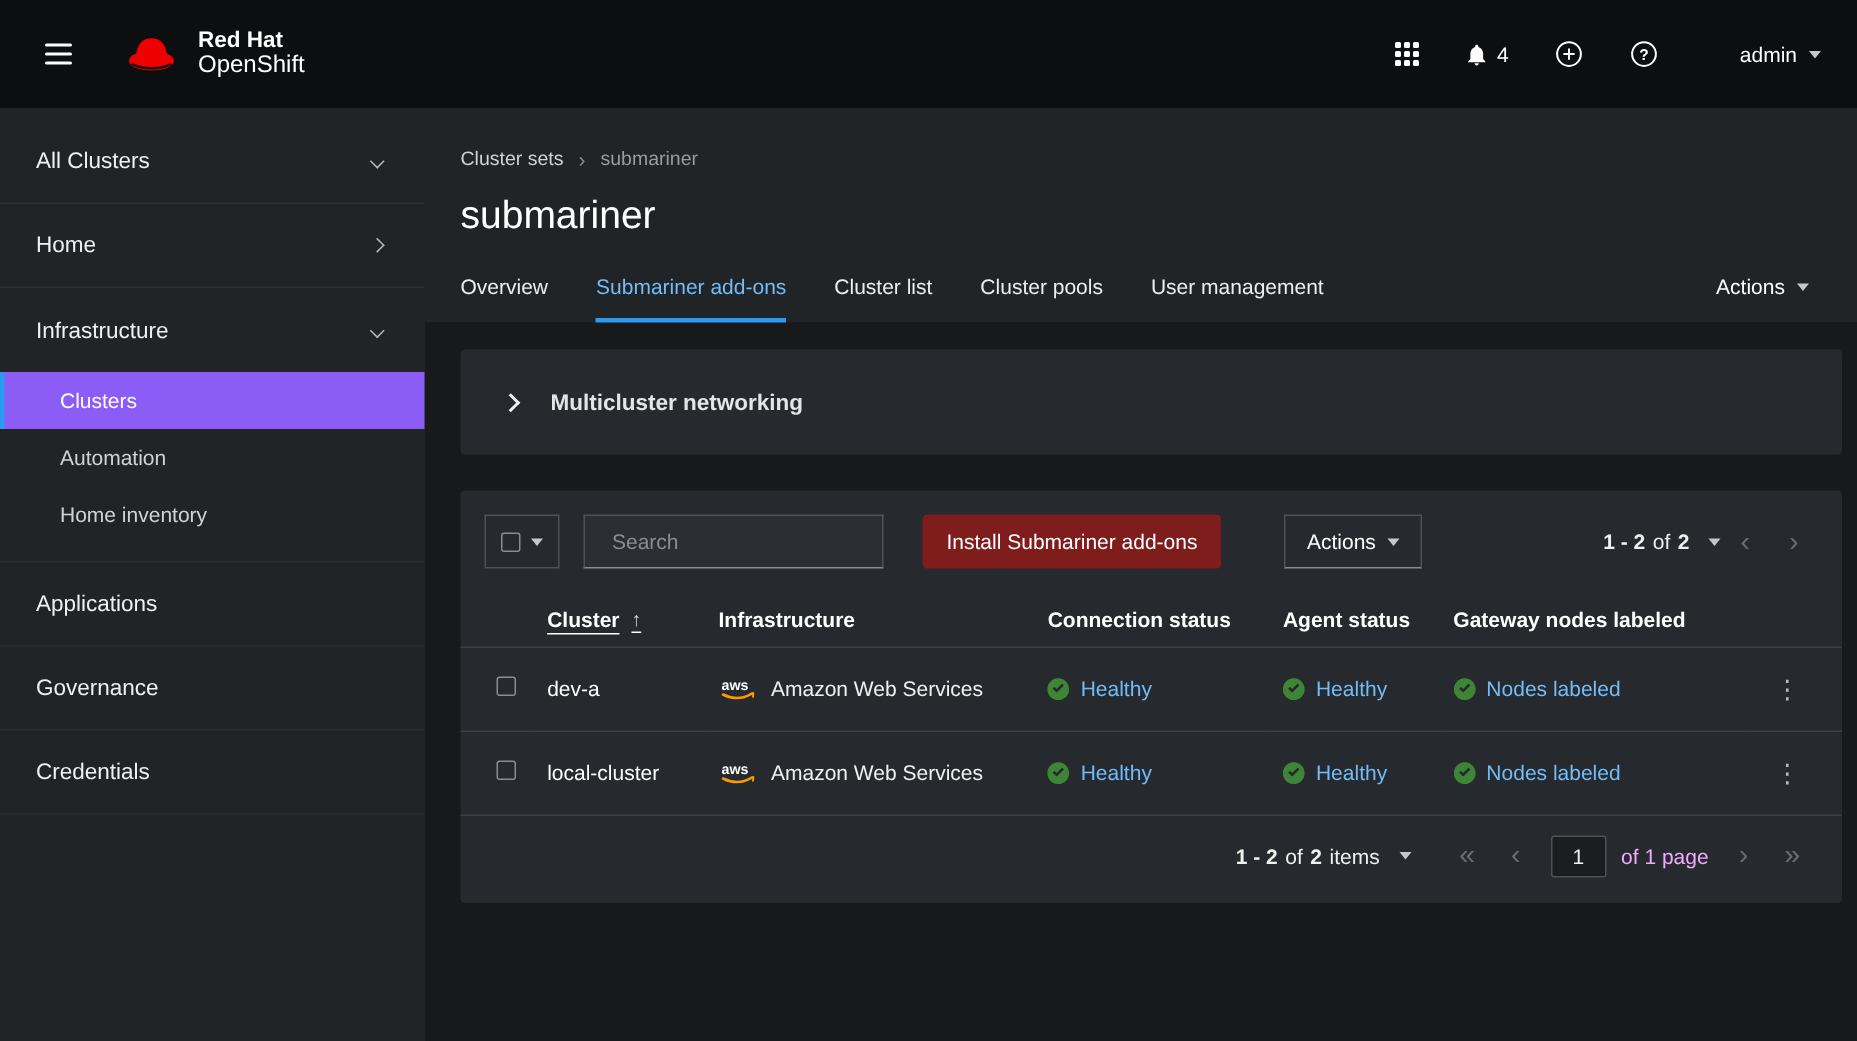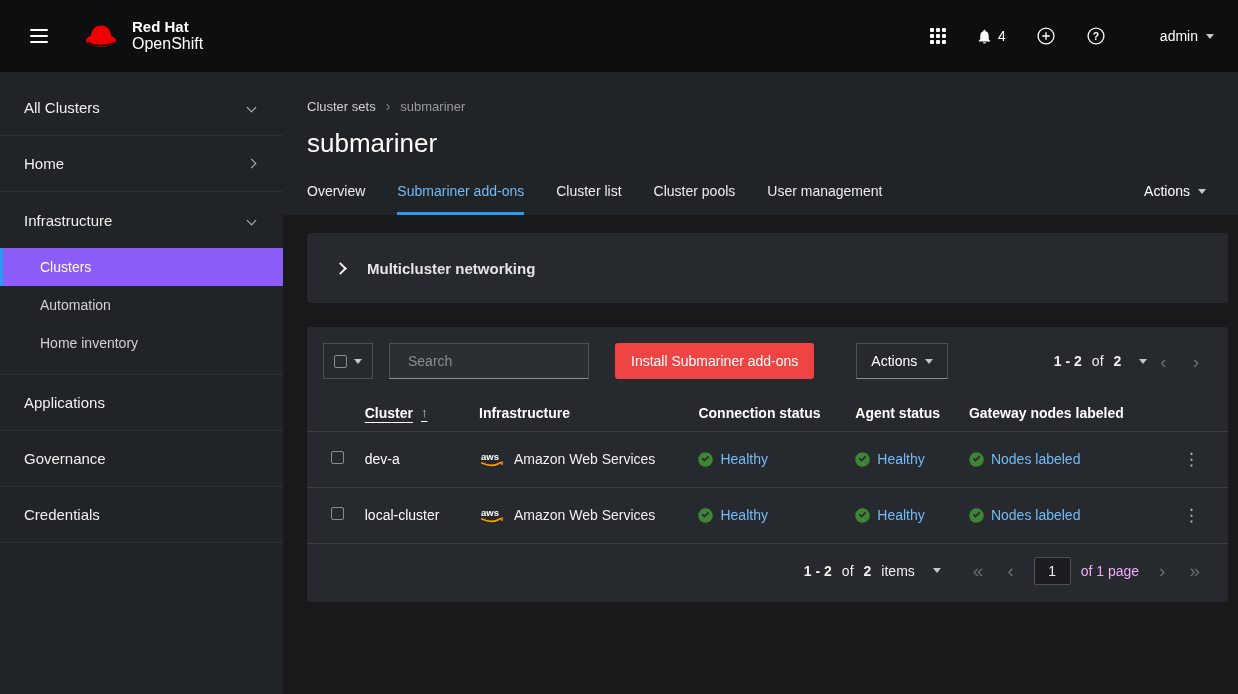--- a/index.html
+++ b/index.html
@@ -39,21 +39,21 @@
   .subnav-item.active { background:#8b5cf6; color:#fff; border-left:3px solid #2b9af3; padding-left:37px; }
   .chev { display:inline-block; width:7px; height:7px; border-right:1.7px solid #b5b8ba;
           border-bottom:1.7px solid #b5b8ba; }
   .chev.right { transform:rotate(-45deg); }
   .chev.down { transform:rotate(45deg); }
   .chev.big { width:9px; height:9px; border-width:2px; border-color:#f0f0f0; }
 
   
   .main { margin-left:283px; padding-top:72px; }
   .page-header { background:#212427; padding:26px 24px 0 24px; }
-  .breadcrumb { font-size:13px; display:flex; align-items:center; gap:10px; }
+  .breadcrumb { font-size:13px; display:flex; align-items:flex-start; gap:10px; }
   .breadcrumb a { color:#d2d2d2; text-decoration:none; cursor:pointer; }
   .crumb-sep { color:#8a8d90; font-size:14px; }
   .crumb-current { color:#999b9d; }
   .page-title { margin-top:14px; font-size:26px; font-weight:500; color:#fff; }
   .tabs-row { display:flex; align-items:flex-end; margin-top:10px; }
   .tab { background:none; border:none; cursor:pointer; font-size:14px; color:#ededed;
          padding:14px 0 13px; margin-right:32px; border-bottom:3px solid transparent; }
   .tab.active { color:#73bcf7; border-bottom-color:#2b9af3; }
   .page-actions { background:none; border:none; cursor:pointer; color:#fff; font-size:14px;
                   margin-left:auto; margin-bottom:12px; display:flex; align-items:center; padding:4px 8px; }
@@ -71,28 +71,28 @@
   .toolbar { display:flex; align-items:center; padding:16px; }
   .bulk-select { width:50px; height:36px; border:1px solid #4f5255; background:transparent;
                  display:flex; align-items:center; justify-content:center; gap:7px; cursor:pointer; }
   .checkbox { display:inline-block; width:13px; height:13px; border:1px solid #8a8d90;
               border-radius:2px; background:transparent; cursor:pointer; }
   .search-box { margin-left:16px; width:200px; height:36px; background:#2b2e33;
                 border:1px solid #4f5255; border-bottom-color:#8a8d90;
                 display:flex; align-items:center; padding:0 10px; gap:8px; }
   .search-box input { flex:1; background:transparent; border:none; outline:none; color:#f0f0f0; font-size:14px; }
   .search-box input::placeholder { color:#8a8d90; }
-  .btn-primary { margin-left:26px; height:36px; padding:0 16px; background:#ef4444; color:#fff;
+  .btn-primary { margin-left:26px; height:36px; padding:0 16px; background:#7f1d1d; color:#fff;
                  border:none; border-radius:3px; font-size:14px; cursor:pointer; }
   .actions-dd { margin-left:42px; height:36px; padding:0 14px; background:transparent; color:#fff;
                 border:1px solid #4f5255; border-bottom-color:#8a8d90; font-size:14px; cursor:pointer;
                 display:flex; align-items:center; }
   .pagination-top { margin-left:auto; display:flex; align-items:center; }
   .pag-menu { background:none; border:none; cursor:pointer; color:#f0f0f0; font-size:14px;
-              display:flex; align-items:center; gap:10px; }
+              display:flex; align-items:center; gap:5px; }
   .pag-menu b { font-weight:700; }
   .pag-arrow { background:none; border:none; color:#6a6e73; font-size:19px; line-height:1;
                cursor:pointer; padding:2px 10px; }
   .pagination-top .pag-arrow { padding:2px 13px; }
 
   
   table { width:100%; border-collapse:collapse; font-size:14px; }
   th { text-align:left; padding:8px; color:#fff; font-weight:700; border-bottom:1px solid #3c3f42; height:36px; }
   td { padding:15px 8px; border-bottom:1px solid #3c3f42; vertical-align:middle; }
   td.cell-check, th.col-check { padding-left:24px; }

